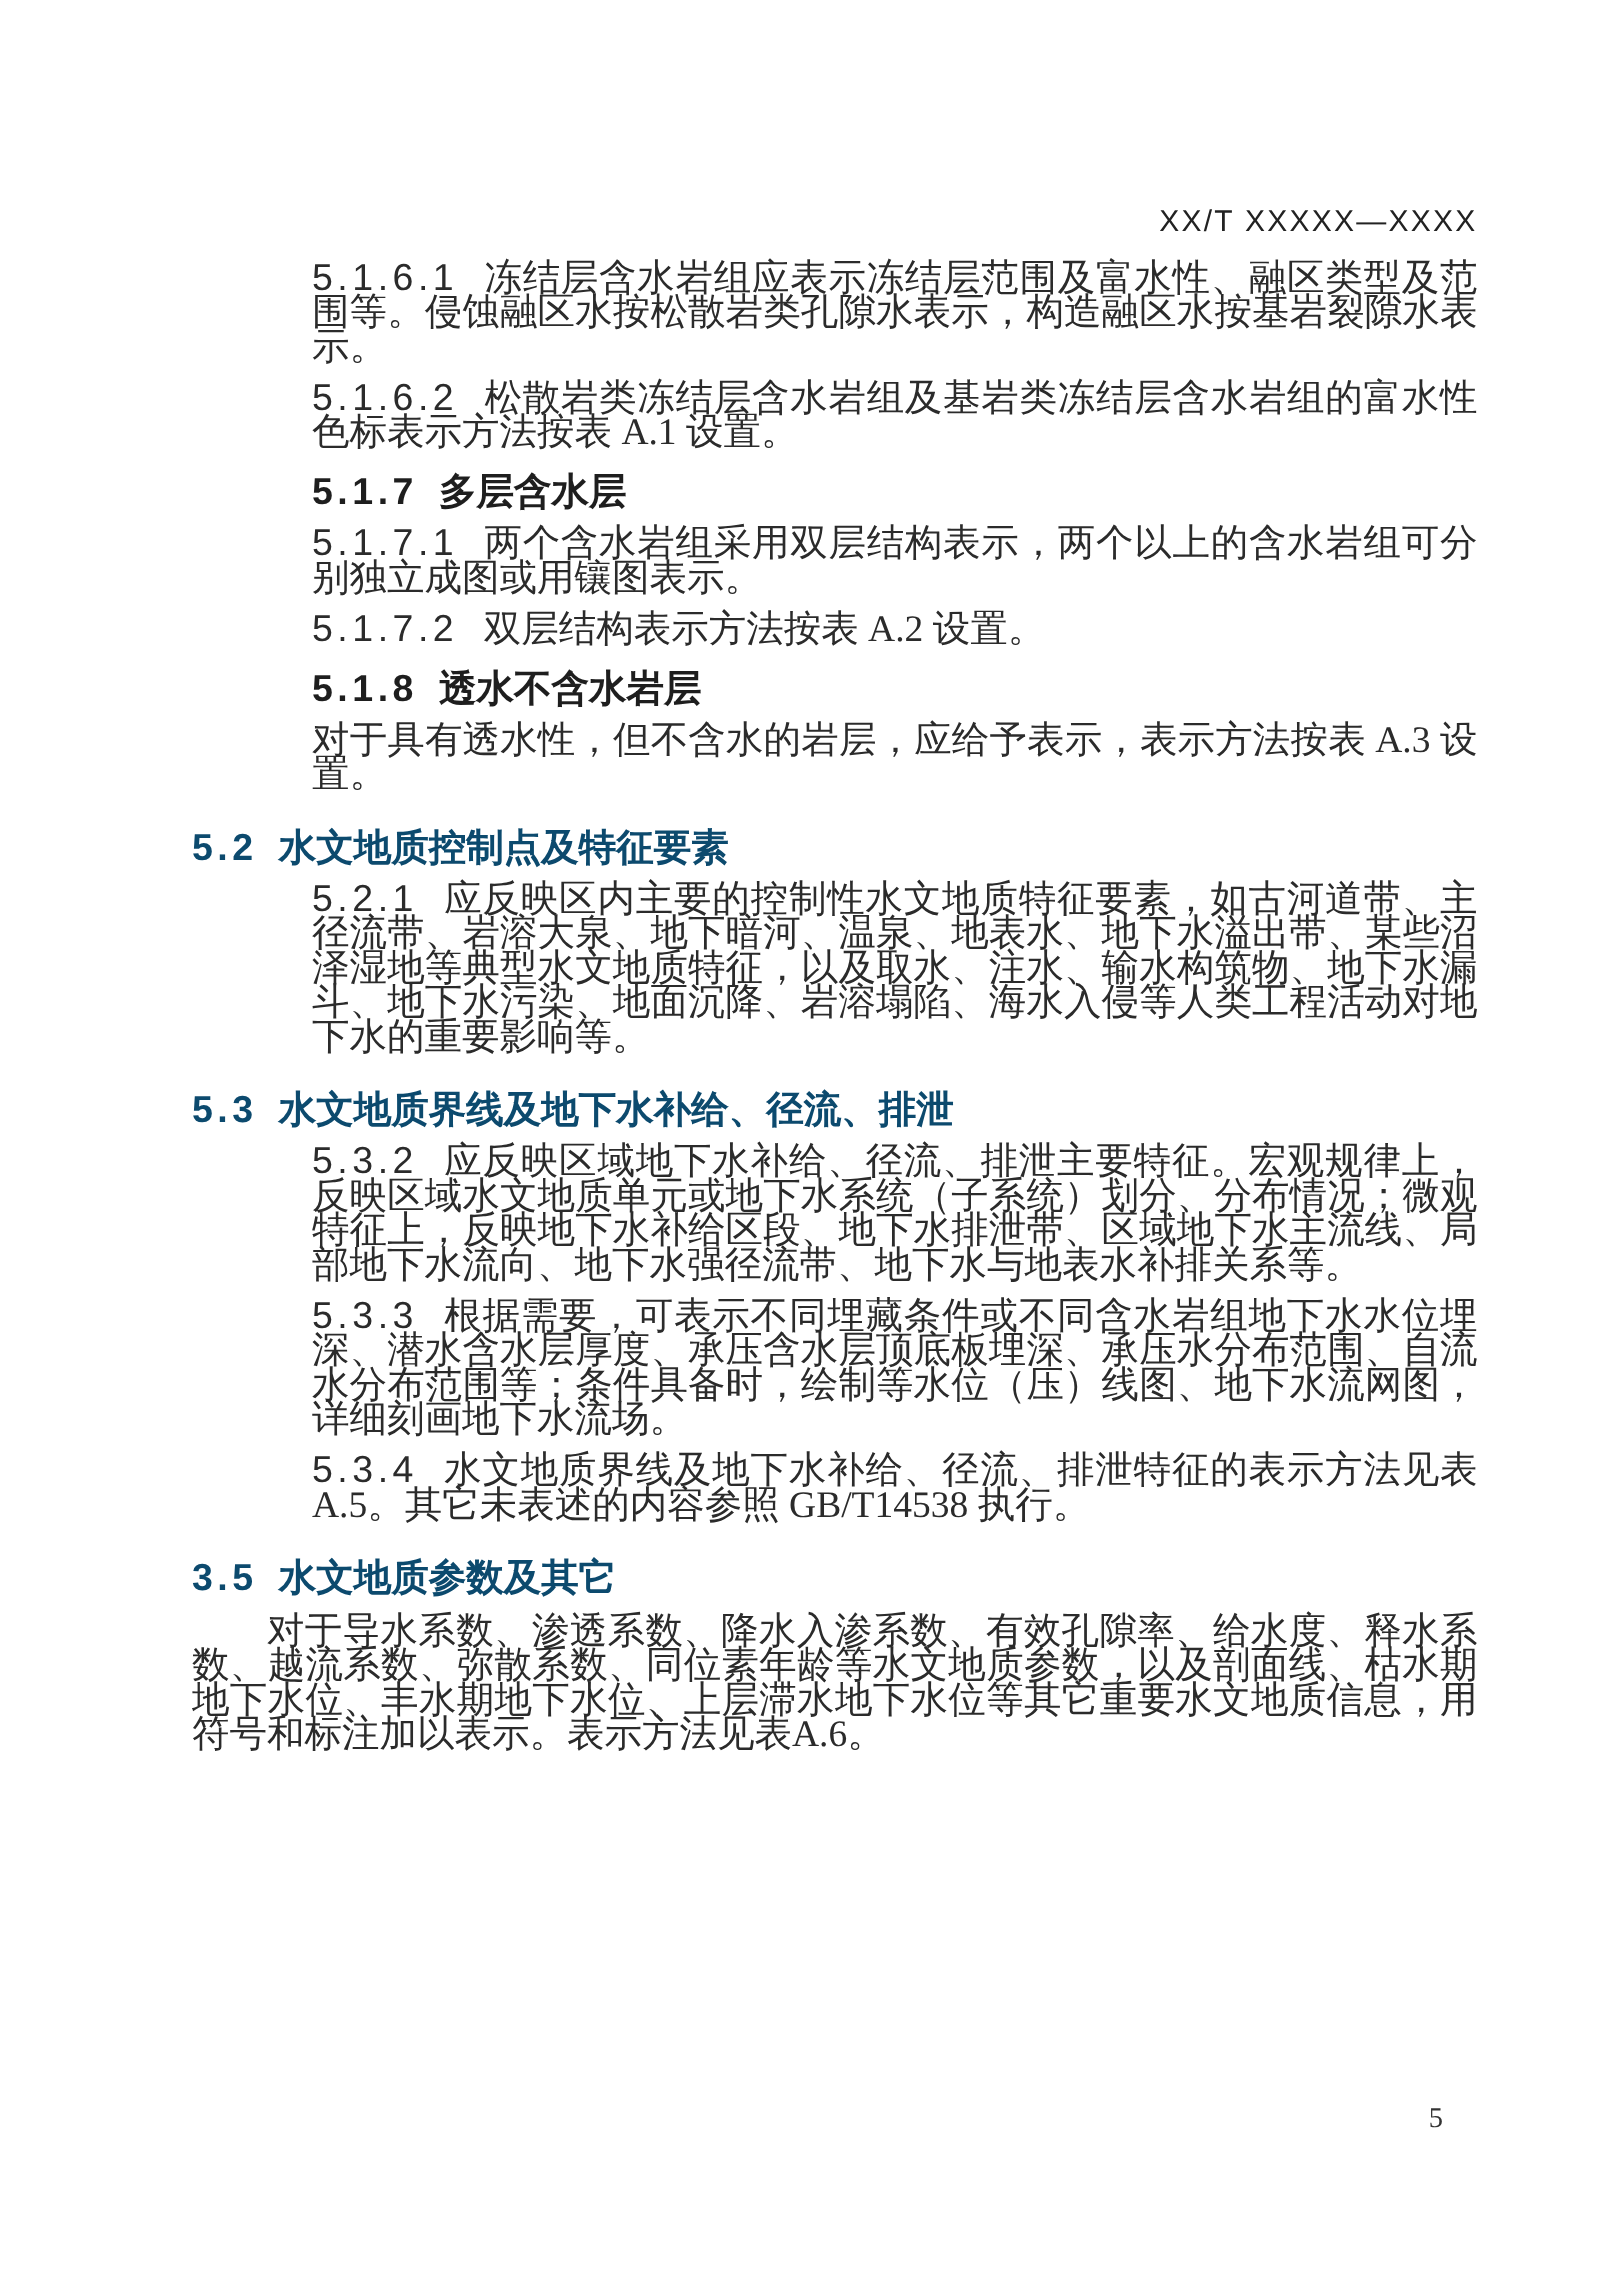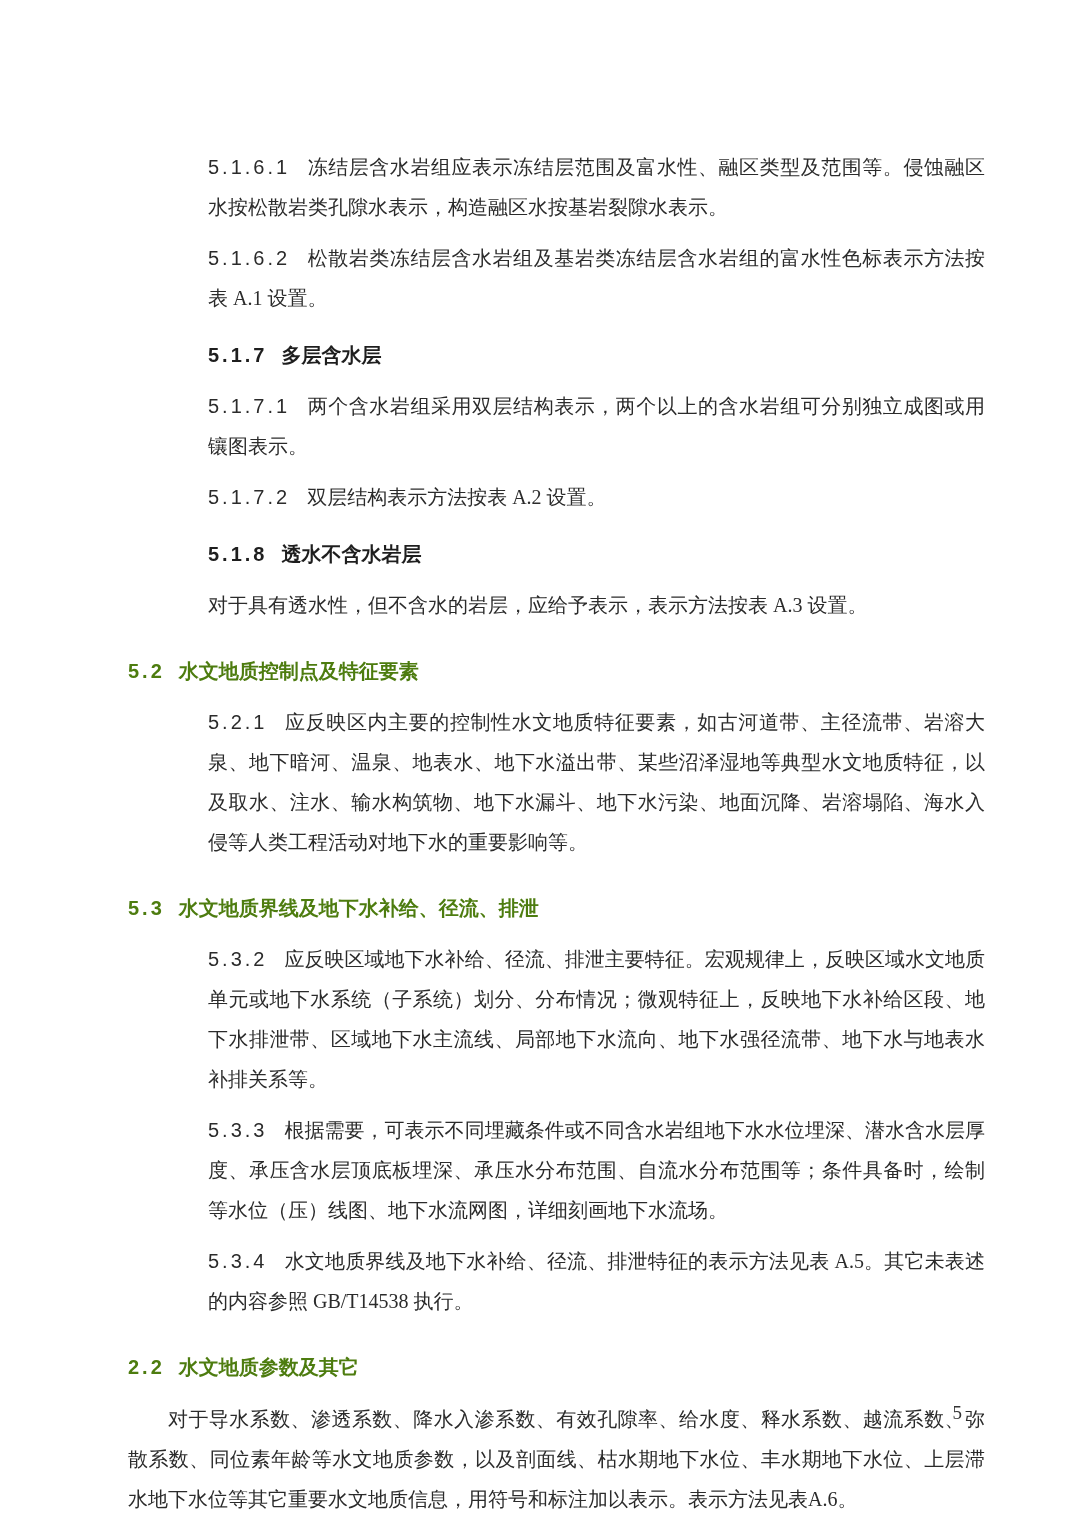--- a/index.html
+++ b/index.html
@@ -16,36 +16,36 @@
   .doc-code {
     text-align:right;
     font-family:"Liberation Sans","DejaVu Sans",sans-serif;
     font-size:20px;
     letter-spacing:1.5px;
     font-weight:500;
     line-height:24px;
     margin:0 0 14px 0;
     color:#222;
   }
-  .sec { font-size:20px; line-height:40px; text-align:justify; text-align-last:left; }
+  .sec { font-size:25px; line-height:23px; text-align:justify; text-align-last:left; }
   .clause      { margin:11px 0 0 80px; }
   .body-clause { margin:11px 0 0 80px; }
   .body-full   { margin:12px 0 2px 0; text-indent:2em; }
   .h3 {
     margin:17px 0 0 80px;
     font-weight:bold;
     font-family:"Liberation Sans","DejaVu Sans",sans-serif;
     color:#1e1e1e;
     text-align:center;
   }
   .h2 {
     margin:26px 0 0 0;
     font-weight:bold;
     font-family:"Liberation Sans","DejaVu Sans",sans-serif;
-    color:#4d7c0f;
+    color:#0c4a6e;
     text-align:left;
   }
   .num {
     font-family:"Liberation Sans","DejaVu Sans",sans-serif;
     letter-spacing:3px;
     margin-right:17px;
     white-space:nowrap;
   }
   .h2 .num, .h3 .num { letter-spacing:3px; margin-right:14px; }
   .page-number {
@@ -54,33 +54,34 @@
     right:118px;
     font-size:19px;
     font-family:"Liberation Serif","DejaVu Serif",serif;
     color:#333;
   }
 </style>
 </head>
 <body>
 
 <div class="page">
+  <div class="doc-code">XX/T XXXXX—XXXX</div>
 
   <div>
       <div class="sec clause"><span class="num">5.1.6.1</span><span>冻结层含水岩组应表示冻结层范围及富水性、融区类型及范围等。侵蚀融区水按松散岩类孔隙水表示，构造融区水按基岩裂隙水表示。</span></div>
       <div class="sec clause"><span class="num">5.1.6.2</span><span>松散岩类冻结层含水岩组及基岩类冻结层含水岩组的富水性色标表示方法按表 A.1 设置。</span></div>
       <div class="sec h3"><span class="num">5.1.7</span><span>多层含水层</span></div>
       <div class="sec clause"><span class="num">5.1.7.1</span><span>两个含水岩组采用双层结构表示，两个以上的含水岩组可分别独立成图或用镶图表示。</span></div>
       <div class="sec clause"><span class="num">5.1.7.2</span><span>双层结构表示方法按表 A.2 设置。</span></div>
       <div class="sec h3"><span class="num">5.1.8</span><span>透水不含水岩层</span></div>
       <div class="sec body-clause"><span>对于具有透水性，但不含水的岩层，应给予表示，表示方法按表 A.3 设置。</span></div>
       <div class="sec h2"><span class="num">5.2</span><span>水文地质控制点及特征要素</span></div>
       <div class="sec clause"><span class="num">5.2.1</span><span>应反映区内主要的控制性水文地质特征要素，如古河道带、主径流带、岩溶大泉、地下暗河、温泉、地表水、地下水溢出带、某些沼泽湿地等典型水文地质特征，以及取水、注水、输水构筑物、地下水漏斗、地下水污染、地面沉降、岩溶塌陷、海水入侵等人类工程活动对地下水的重要影响等。</span></div>
       <div class="sec h2"><span class="num">5.3</span><span>水文地质界线及地下水补给、径流、排泄</span></div>
       <div class="sec clause"><span class="num">5.3.2</span><span>应反映区域地下水补给、径流、排泄主要特征。宏观规律上，反映区域水文地质单元或地下水系统（子系统）划分、分布情况；微观特征上，反映地下水补给区段、地下水排泄带、区域地下水主流线、局部地下水流向、地下水强径流带、地下水与地表水补排关系等。</span></div>
       <div class="sec clause"><span class="num">5.3.3</span><span>根据需要，可表示不同埋藏条件或不同含水岩组地下水水位埋深、潜水含水层厚度、承压含水层顶底板埋深、承压水分布范围、自流水分布范围等；条件具备时，绘制等水位（压）线图、地下水流网图，详细刻画地下水流场。</span></div>
       <div class="sec clause"><span class="num">5.3.4</span><span>水文地质界线及地下水补给、径流、排泄特征的表示方法见表 A.5。其它未表述的内容参照 GB/T14538 执行。</span></div>
-      <div class="sec h2"><span class="num">2.2</span><span>水文地质参数及其它</span></div>
+      <div class="sec h2"><span class="num">3.5</span><span>水文地质参数及其它</span></div>
       <div class="sec body-full"><span>对于导水系数、渗透系数、降水入渗系数、有效孔隙率、给水度、释水系数、越流系数、弥散系数、同位素年龄等水文地质参数，以及剖面线、枯水期地下水位、丰水期地下水位、上层滞水地下水位等其它重要水文地质信息，用符号和标注加以表示。表示方法见表A.6。</span></div>
     </div>
 
   <div class="page-number">5</div>
 </div>
 
 </body></html>

